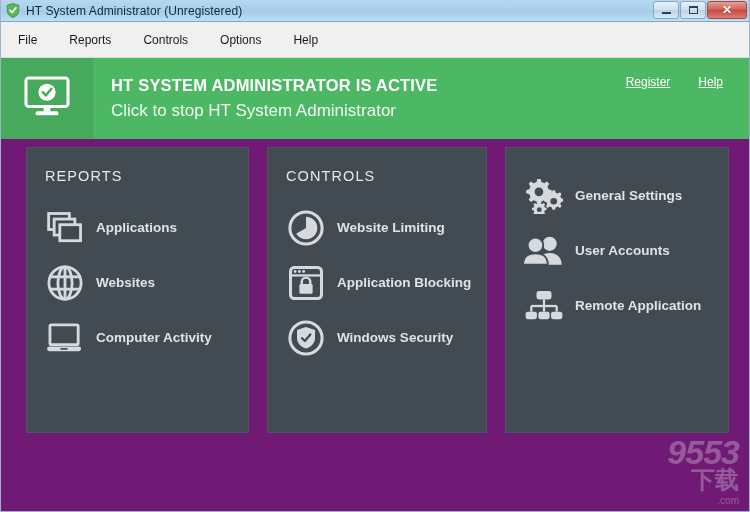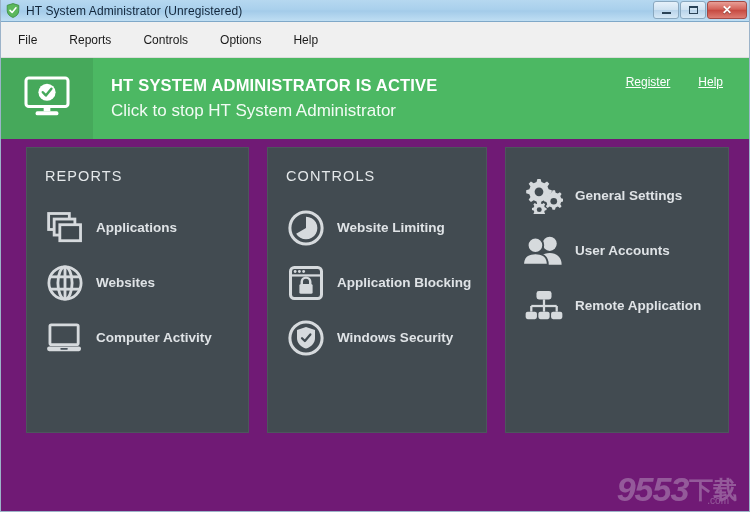--- a/index.html
+++ b/index.html
@@ -178,25 +178,26 @@
   }
   .row-label {
     font-size: 13.5px;
     color: #dfe3e6;
     white-space: nowrap;
   }
 
   
   .watermark {
     position: absolute;
-    right: 20px; bottom: 6px;
+    right: 10px; bottom: 6px;
     display: flex;
     align-items: flex-end;
     opacity: .30;
     pointer-events: none;
+    flex-direction: column;
   }
   .wm-num {
     font-size: 34px;
     font-weight: bold;
     font-style: italic;
     color: #e8edf0;
     letter-spacing: -1px;
     line-height: .95;
   }
   .wm-cn {

